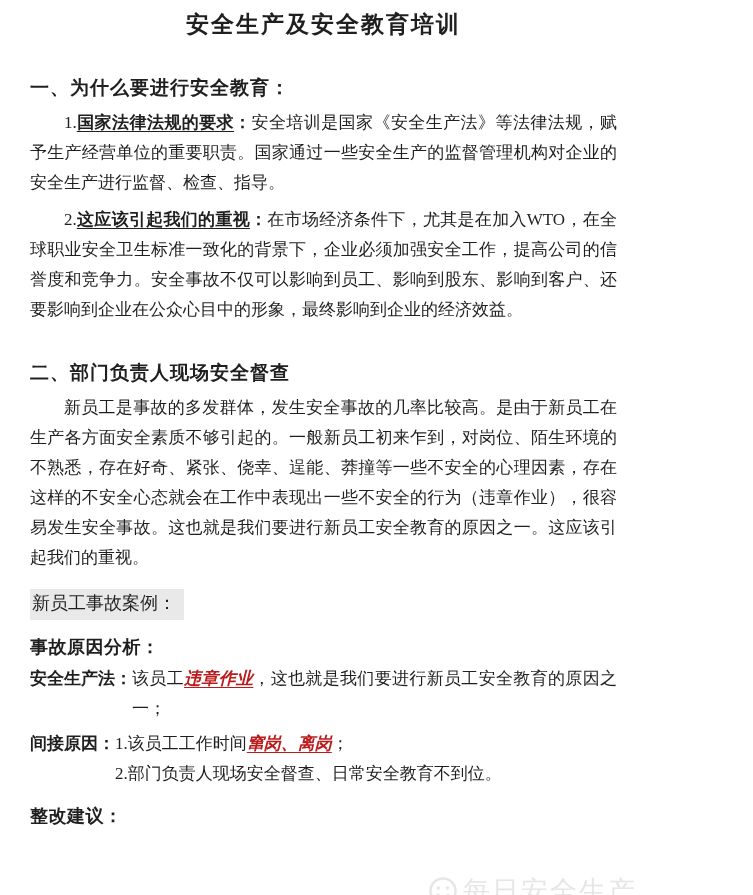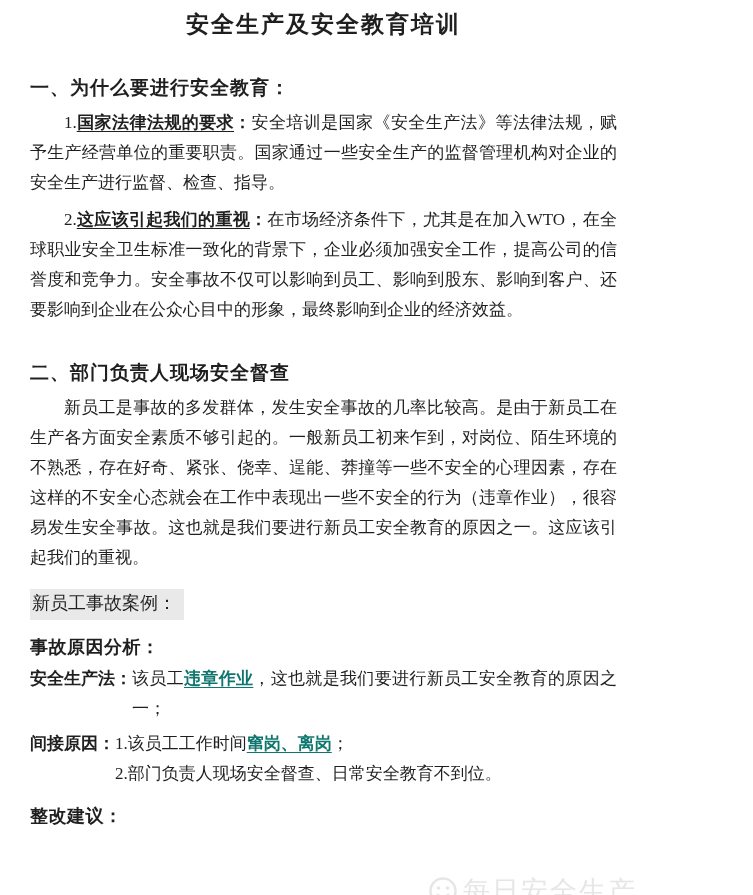--- a/index.html
+++ b/index.html
@@ -46,22 +46,23 @@
     line-height:26px;
     padding:1px 8px 4px 2px;
   }
   .sub-head {
     font-size:18px;
     font-weight:bold;
     margin-top:15px;
     letter-spacing:0.5px;
   }
   .red {
-    color:#0f766e;
+    color:#b91c1c;
     font-weight:bold;
+    font-style:italic;
     text-decoration:underline;
     text-underline-offset:3px;
   }
   .hang {
     display:flex;
     font-size:17px;
     line-height:30px;
     margin-top:5px;
   }
   .hang .lbl { font-weight:bold; white-space:nowrap; }

